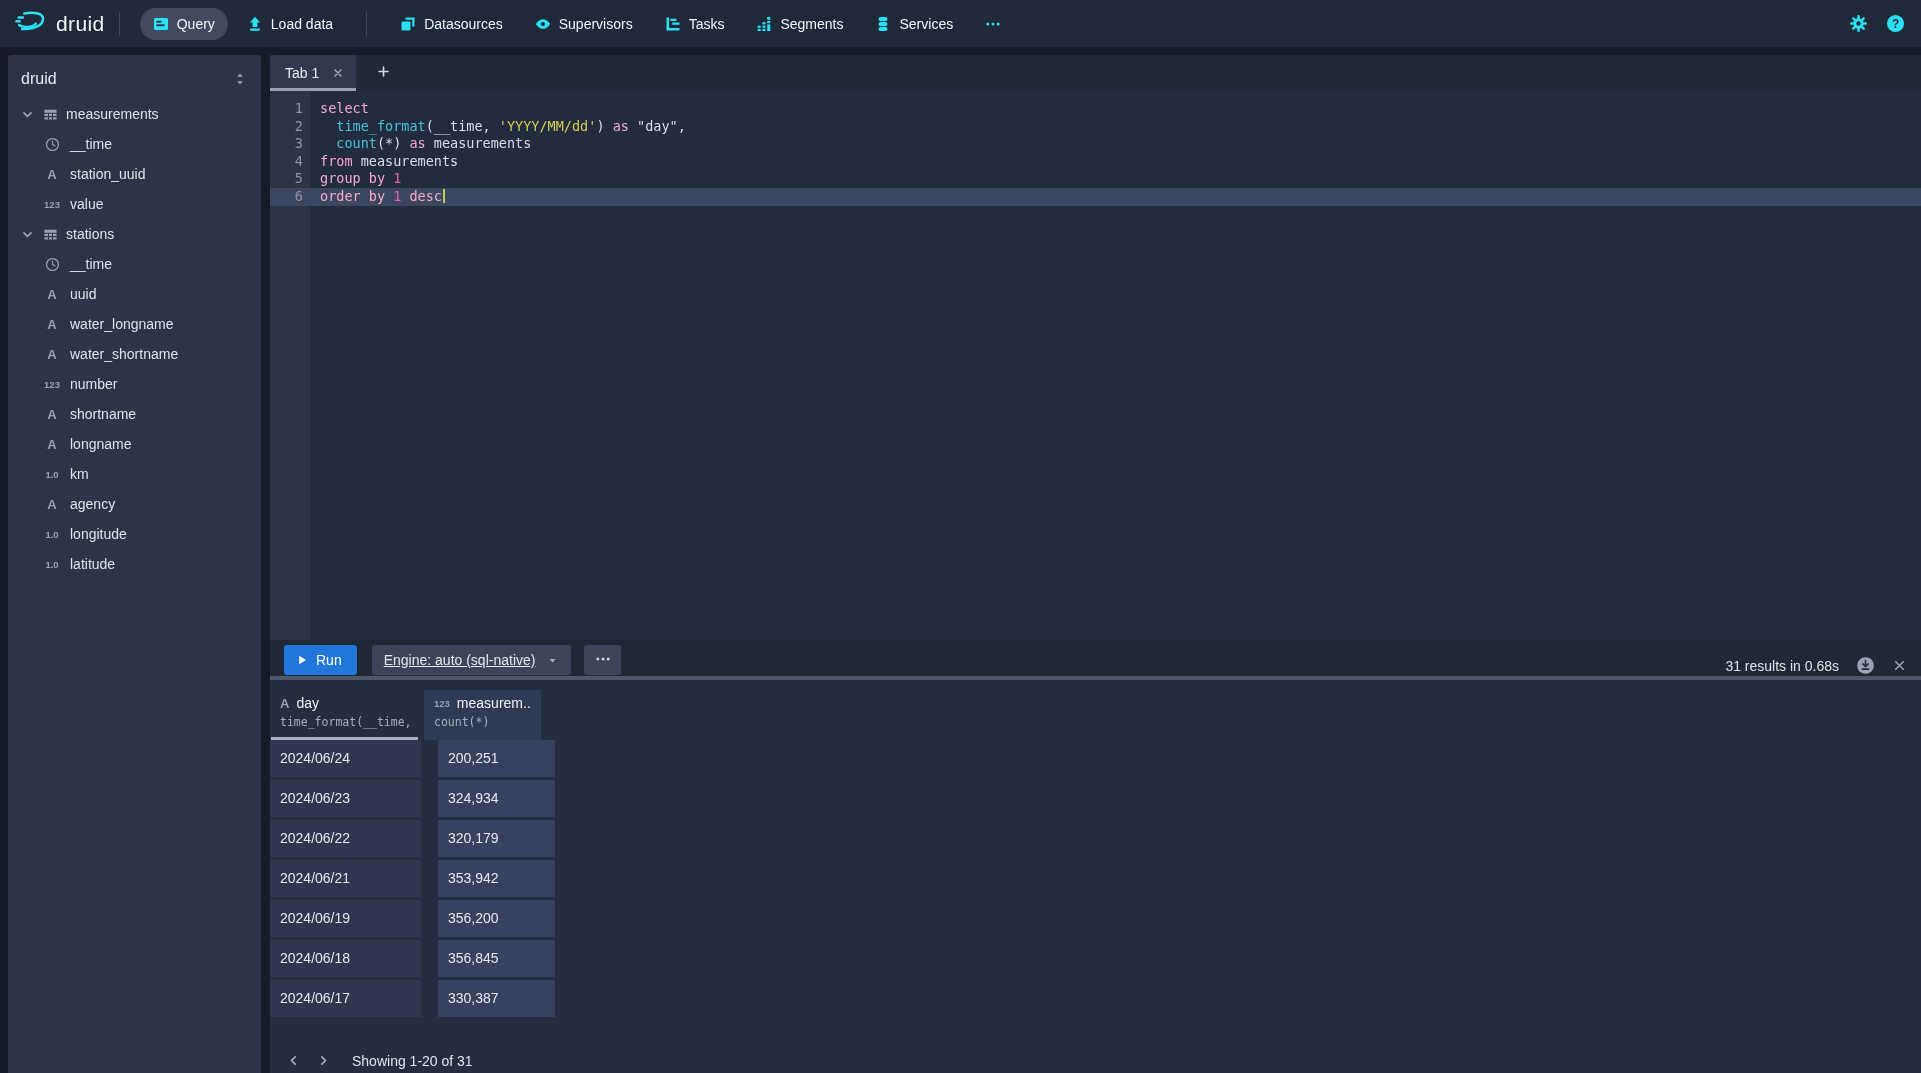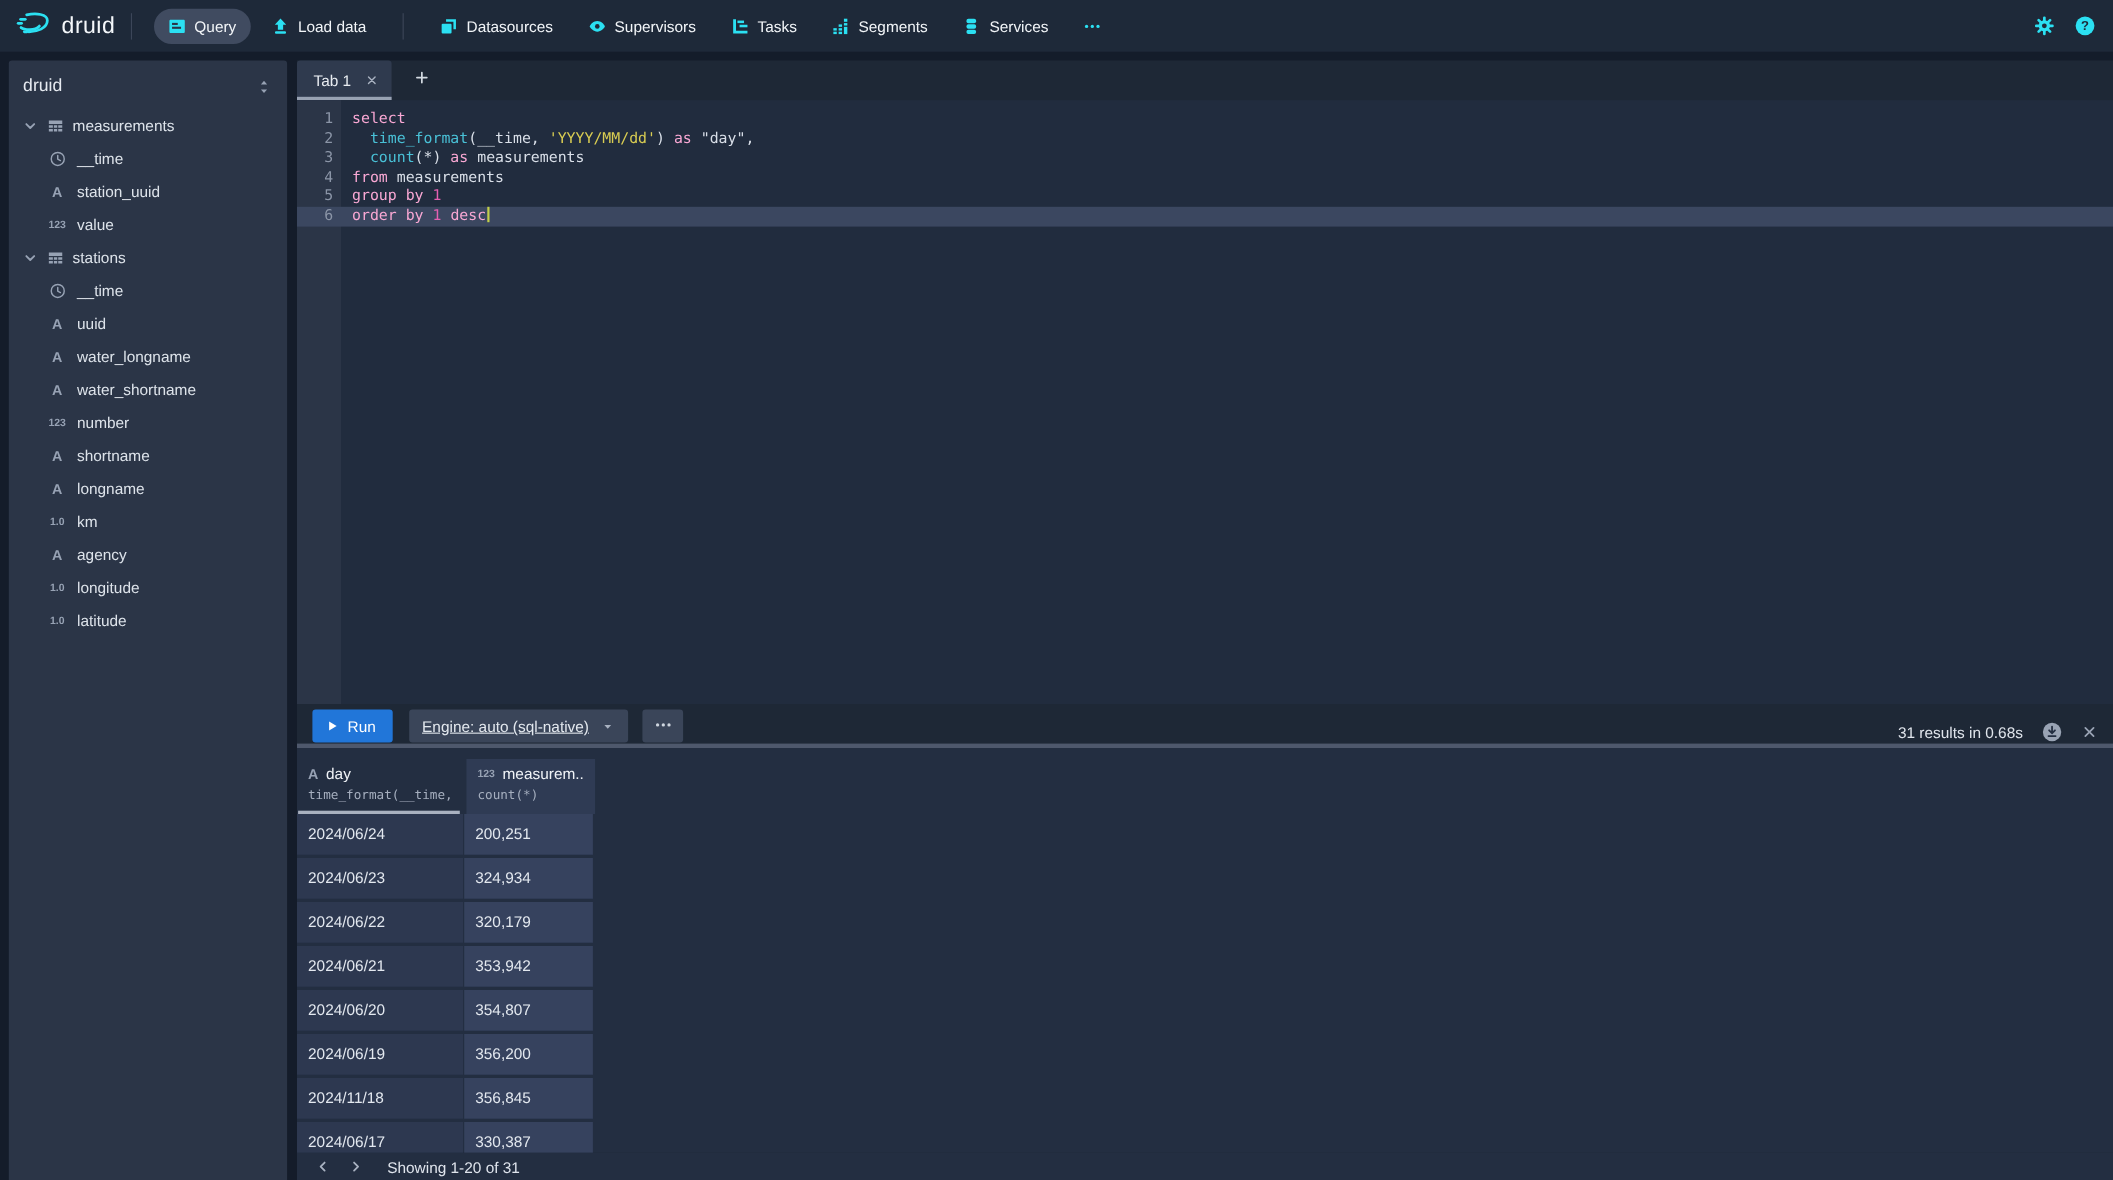--- a/index.html
+++ b/index.html
@@ -101,21 +101,21 @@
   .hcell.c1 { width:151px; }
   .hcell.c2 { width:117px; background:#2f3b54; }
   .hcell.sorted::after { content:""; position:absolute; left:1px; right:3px; bottom:0;
     height:3px; background:#a9b1c0; }
   .col-name { display:flex; align-items:center; gap:7px; color:#f0f3f7; font-size:14px;
     white-space:nowrap; overflow:hidden; }
   .col-name .type-badge { color:#97a2b4; font-weight:bold; font-size:13px; }
   .col-name .type-badge.tiny { font-size:9.5px; }
   .col-expr { font-family:"DejaVu Sans Mono", monospace; font-size:11.5px; color:#a6afbf;
     margin-top:4px; white-space:nowrap; overflow:hidden; }
-  .res-body .rrow { display:flex; gap:1px; margin-bottom:3px; height:37px; }
+  .res-body .rrow { display:flex; gap:17px; margin-bottom:3px; height:37px; }
   .rcell { line-height:37px; padding:0 10px; font-size:14px; color:#e3e8ef; cursor:pointer;
     white-space:nowrap; overflow:hidden; }
   .rcell.c1 { width:151px; background:#2d3850; }
   .rcell.c2 { width:117px; background:#36425e; }
 
   .res-footer { position:absolute; left:0; right:0; bottom:0; height:25px; background:#232e41;
     display:flex; align-items:center; padding-left:8px; font-size:14px; color:#dfe4ec; }
   .pg-btn { width:30px; height:24px; display:flex; align-items:center; justify-content:center;
     color:#a9b2c1; cursor:pointer; }
   .pg-btn svg { width:13px; height:13px; display:block; }
@@ -462,29 +462,25 @@
         </div>
         <div class="rrow">
           <div class="rcell c1">2024/06/22</div>
           <div class="rcell c2">320,179</div>
         </div>
         <div class="rrow">
           <div class="rcell c1">2024/06/21</div>
           <div class="rcell c2">353,942</div>
         </div>
         <div class="rrow">
-          <div class="rcell c1">2024/06/20</div>
-          <div class="rcell c2">354,807</div>
-        </div>
-        <div class="rrow">
           <div class="rcell c1">2024/06/19</div>
           <div class="rcell c2">356,200</div>
         </div>
         <div class="rrow">
-          <div class="rcell c1">2024/11/18</div>
+          <div class="rcell c1">2024/06/18</div>
           <div class="rcell c2">356,845</div>
         </div>
         <div class="rrow">
           <div class="rcell c1">2024/06/17</div>
           <div class="rcell c2">330,387</div>
         </div>
       </div>
   </div>
 
   <div class="res-footer">

